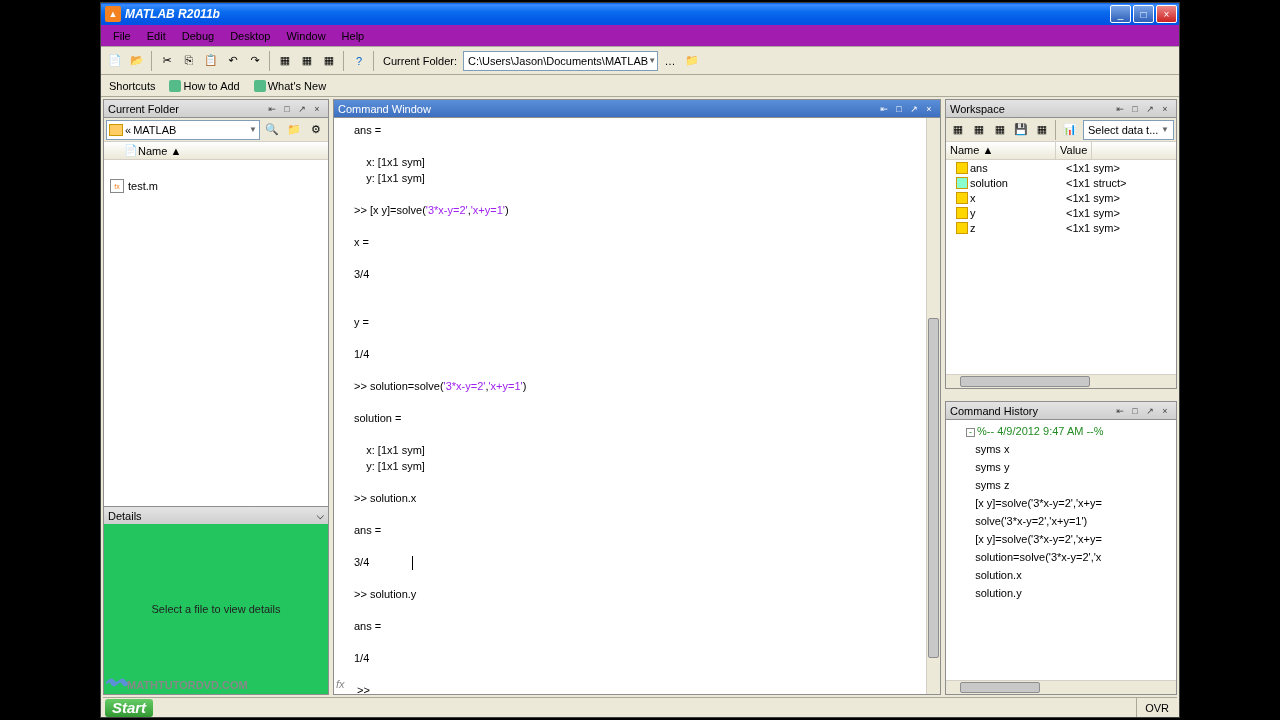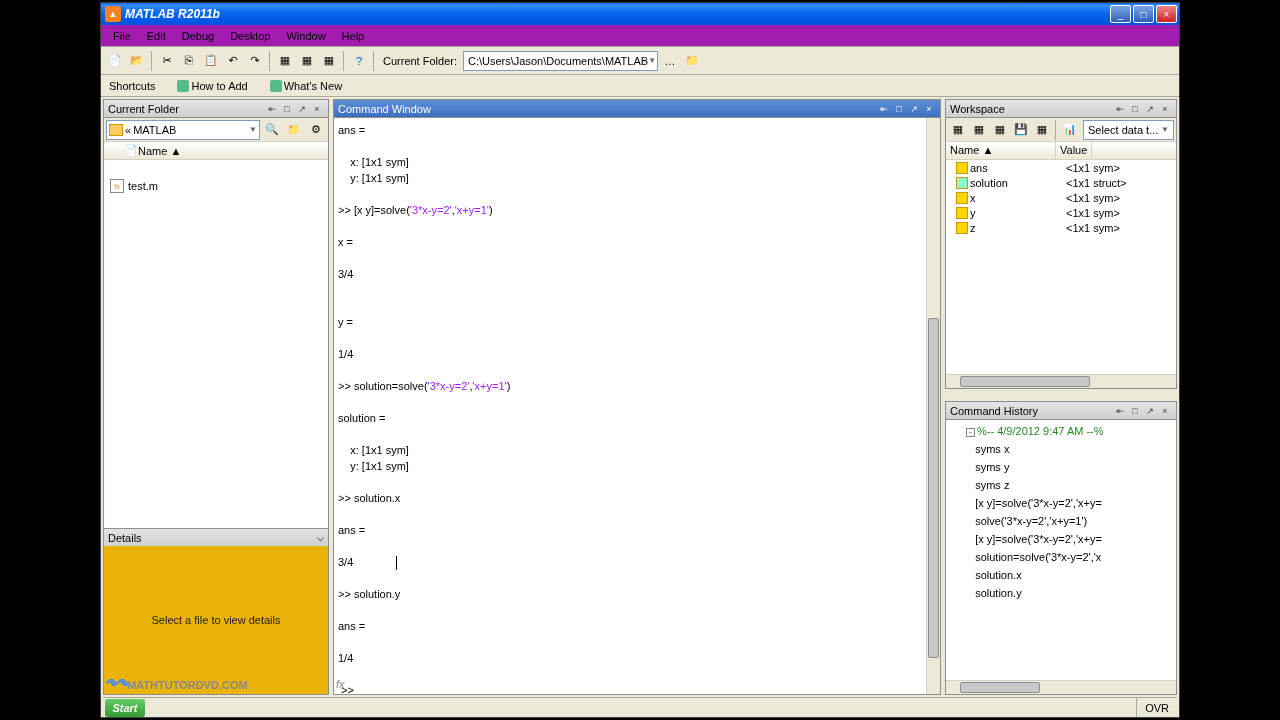--- a/index.html
+++ b/index.html
@@ -12,44 +12,44 @@
 .winbtn { width:21px; height:18px; margin-left:2px; background:linear-gradient(to bottom,#7ba6e8,#2c5fb8); border:1px solid #fff; border-radius:2px; display:flex; align-items:center; justify-content:center; color:#fff; font-size:10px; cursor:pointer; }
 .winbtn.close { background:linear-gradient(to bottom,#e88,#c22); }
 .menubar { height:22px; background:#a21caf; display:flex; align-items:center; padding:0 4px; border-bottom:1px solid #aca899; }
 .menubar span { padding:2px 8px; cursor:pointer; }
 .toolbar { height:28px; background:#ece9d8; display:flex; align-items:center; padding:0 4px; border-bottom:1px solid #aca899; gap:2px; }
 .tbtn { width:20px; height:20px; border:1px solid transparent; display:flex; align-items:center; justify-content:center; cursor:pointer; font-size:11px; }
 .tsep { width:2px; height:20px; border-left:1px solid #aca899; margin:0 2px; }
 .folder-label { padding:0 4px; }
 .folder-combo { width:195px; height:20px; border:1px solid #7f9db9; background:#fff; display:flex; align-items:center; padding:0 4px; }
 .folder-combo .dd { margin-left:auto; font-size:8px; color:#666; }
-.shortcuts { height:22px; background:#ece9d8; display:flex; align-items:center; padding:0 4px; border-bottom:1px solid #aca899; gap:14px; }
+.shortcuts { height:22px; background:#ece9d8; display:flex; align-items:center; padding:0 4px; border-bottom:1px solid #aca899; gap:6px; }
 .sh-item { padding:1px 4px; display:flex; align-items:center; gap:2px; cursor:pointer; }
 .sh-icon { width:12px; height:12px; background:#5b8; border-radius:2px; }
 .content { position:absolute; left:2px; right:2px; top:96px; bottom:22px; display:flex; gap:4px; }
 .panel { background:#fff; border:1px solid #8e8e8e; display:flex; flex-direction:column; }
 .panel-title { height:18px; background:linear-gradient(to bottom,#e4e4e4,#cfcfcf); display:flex; align-items:center; padding:0 4px; border-bottom:1px solid #8e8e8e; font-size:11px; }
 .panel-title.active { background:linear-gradient(to bottom,#5b8fd8,#3d6fc0); color:#fff; }
 .panel-title .spacer { flex:1; }
 .pbtn { width:14px; height:14px; font-size:9px; display:flex; align-items:center; justify-content:center; cursor:pointer; margin-left:1px; color:#444; }
 .panel-title.active .pbtn { color:#fff; }
 .left { width:226px; }
 .left-toolbar { height:24px; background:#ece9d8; display:flex; align-items:center; padding:0 2px; border-bottom:1px solid #d4d0c8; gap:2px; }
 .nav-combo { flex:1; height:20px; border:1px solid #7f9db9; background:#fff; display:flex; align-items:center; padding:0 2px; }
 .nav-combo .fi { width:14px; height:12px; background:#fc6; border:1px solid #c90; }
 .nav-combo .dd { margin-left:auto; font-size:8px; color:#666; }
 .file-header { height:18px; background:linear-gradient(to bottom,#fff,#ece9d8); border-bottom:1px solid #d4d0c8; display:flex; align-items:center; padding:0 20px; }
 .file-list { flex:1; background:#fff; padding:2px 0; overflow:auto;margin-top:16px; }
 .file-item { display:flex; align-items:center; padding:1px 6px; gap:4px; cursor:pointer; }
 .file-ico { width:14px; height:14px; background:#fff; border:1px solid #888; display:flex; align-items:center; justify-content:center; font-size:7px; color:#f58220; }
 .details-hdr { height:18px; background:linear-gradient(to bottom,#e4e4e4,#cfcfcf); border-top:1px solid #8e8e8e; display:flex; align-items:center; padding:0 4px; }
 .details-hdr .chev { margin-left:auto; font-size:10px; }
-.details-body { height:148px; background:#eab308; display:flex; align-items:center; justify-content:center; color:#222; }
+.details-body { height:170px; background:#22c55e; display:flex; align-items:center; justify-content:center; color:#222; }
 .middle { flex:1; }
-.cmd-body { flex:1; background:#fff; font-family:'Courier New',monospace; font-size:12px; padding:4px 4px; overflow:auto; position:relative; line-height:16px; }
+.cmd-body { flex:1; background:#fff; font-family:'Courier New',monospace; font-size:12px; padding:4px 20px; overflow:auto; position:relative; line-height:16px; }
 .cmd-line { white-space:pre; }
 .str { color:#a020f0; }
 .fx { position:absolute; left:2px; bottom:2px; font-style:italic; color:#888; font-size:11px; }
 .scroll-v { position:absolute; right:0; top:0; bottom:0; width:14px; background:#ece9d8; border-left:1px solid #d4d0c8; }
 .scroll-thumb { position:absolute; left:1px; right:1px; background:#c8c8c8; border:1px solid #8e8e8e; border-radius:2px; }
 .right { width:232px; display:flex; flex-direction:column; gap:12px; }
 .ws-toolbar { height:24px; background:#ece9d8; display:flex; align-items:center; padding:0 2px; border-bottom:1px solid #d4d0c8; gap:1px; }
 .ws-combo { flex:1; height:20px; border:1px solid #7f9db9; background:#fff; display:flex; align-items:center; padding:0 4px; margin-left:2px; }
 .ws-combo .dd { margin-left:auto; font-size:8px; color:#666; }
 .ws-headers { height:18px; display:flex; border-bottom:1px solid #d4d0c8; background:linear-gradient(to bottom,#fff,#ece9d8); }
@@ -60,21 +60,21 @@
 .ws-ico { width:12px; height:12px; background:#ffd700; border:1px solid #c90; margin-right:2px; }
 .ws-ico.struct { background:#8fc; }
 .ws-n { width:96px; }
 .ws-scroll-h { height:14px; background:#ece9d8; border-top:1px solid #d4d0c8; position:relative; }
 .ws-scroll-h .thumb { position:absolute; top:1px; bottom:1px; left:14px; width:130px; background:#c8c8c8; border:1px solid #8e8e8e; border-radius:2px; }
 .ch-body { flex:1; background:#fff; font-family:'Courier New',monospace; font-size:12px; overflow:hidden; padding:2px 20px; line-height:18px; }
 .ch-line { white-space:pre; cursor:pointer; }
 .ch-line.hdr { color:#228b22; }
 .tree-box { display:inline-block; width:9px; height:9px; border:1px solid #888; text-align:center; line-height:7px; font-size:9px; margin-right:2px; vertical-align:middle; }
 .statusbar { position:absolute; left:2px; right:2px; bottom:0; height:20px; background:#ece9d8; border-top:1px solid #aca899; display:flex; align-items:center; }
-.start-btn { width:40px; height:18px; background:linear-gradient(to bottom,#6c6,#393); color:#fff; font-style:italic; font-weight:bold; display:flex; align-items:center; justify-content:center; border-radius:3px; margin-left:2px; cursor:pointer; font-size:11px; }
+.start-btn { width:48px; height:18px; background:linear-gradient(to bottom,#6c6,#393); color:#fff; font-style:italic; font-weight:bold; display:flex; align-items:center; justify-content:center; border-radius:3px; margin-left:2px; cursor:pointer; font-size:15px; }
 .ovr { margin-left:auto; padding:0 8px; border-left:1px solid #aca899; height:100%; display:flex; align-items:center; }
 .watermark { position:absolute; left:4px; bottom:22px; font-family:Arial; font-size:13px; color:#888; font-weight:bold; letter-spacing:0px; pointer-events:none; }
 .watermark .wave { color:#5b8fd8; font-size:22px; font-style:italic; }
 .cursor { display:inline-block; width:1px; height:14px; background:#000; vertical-align:middle; }
 </style>
 </head>
 <body>
 
 <div class="desktop">
 <div class="window">

